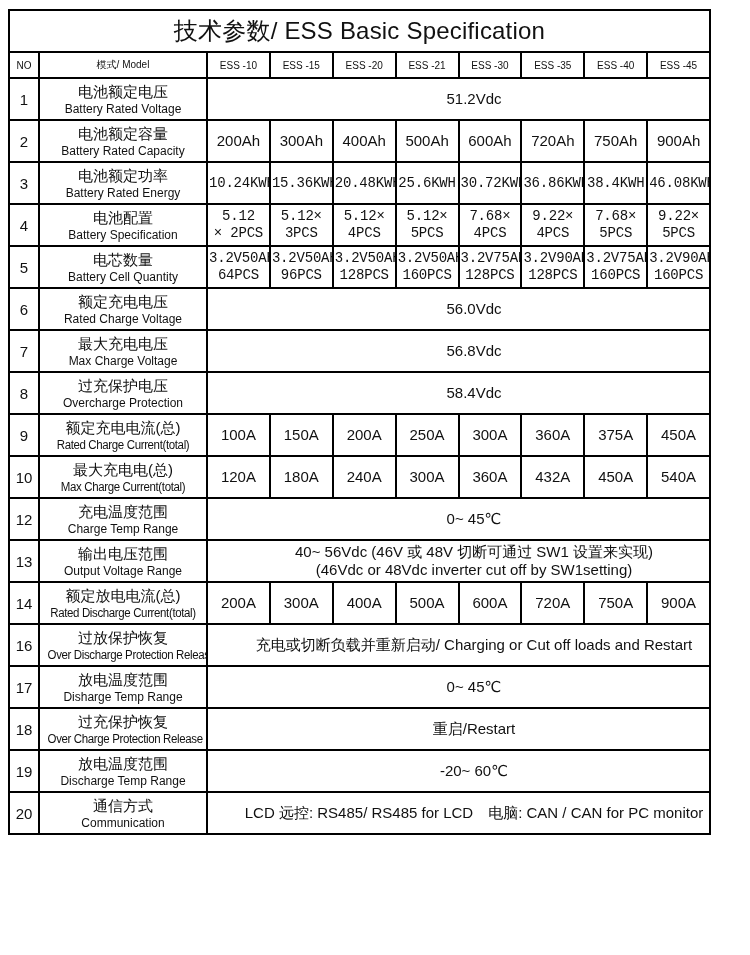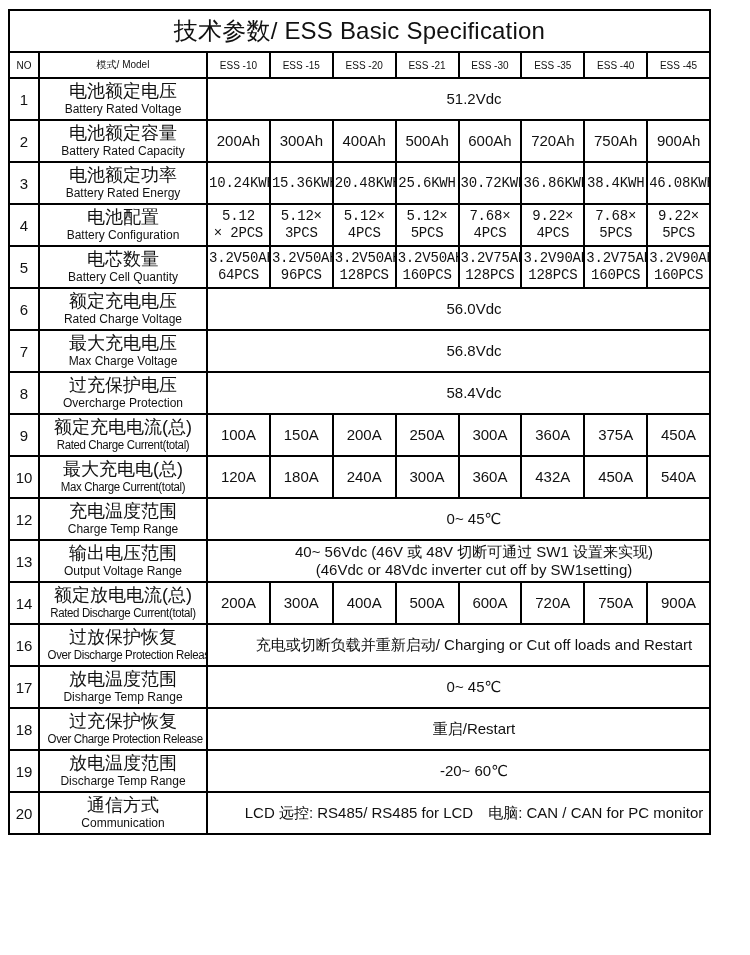--- a/index.html
+++ b/index.html
@@ -34,21 +34,21 @@
     height: 24px;
     font-size: 10px;
     font-weight: 400;
     border-radius: 6px;
   }
   td.no {
     height: 40px;
     font-size: 15px;
   }
   td.label .zh {
-    font-size: 18px;
+    font-size: 15px;
     line-height: 19px;
   }
   td.label .en {
     font-size: 12px;
     line-height: 16px;
     white-space: nowrap;
   }
   td.label .en.long {
     font-size: 12.5px;
     letter-spacing: -0.4px;
@@ -141,21 +141,21 @@
         <td class="val">25.6KWH</td>
         <td class="val">30.72KWH</td>
         <td class="val">36.86KWH</td>
         <td class="val">38.4KWH</td>
         <td class="val">46.08KWH</td>
       </tr>
       <tr class="small">
         <td class="no">4</td>
         <td class="label">
           <div class="zh">电池配置</div>
-          <div class="en">Battery Configuration</div>
+          <div class="en">Battery Specification</div>
         </td>
         <td class="val">5.12
 × 2PCS</td>
         <td class="val">5.12×
 3PCS</td>
         <td class="val">5.12×
 4PCS</td>
         <td class="val">5.12×
 5PCS</td>
         <td class="val">7.68×

